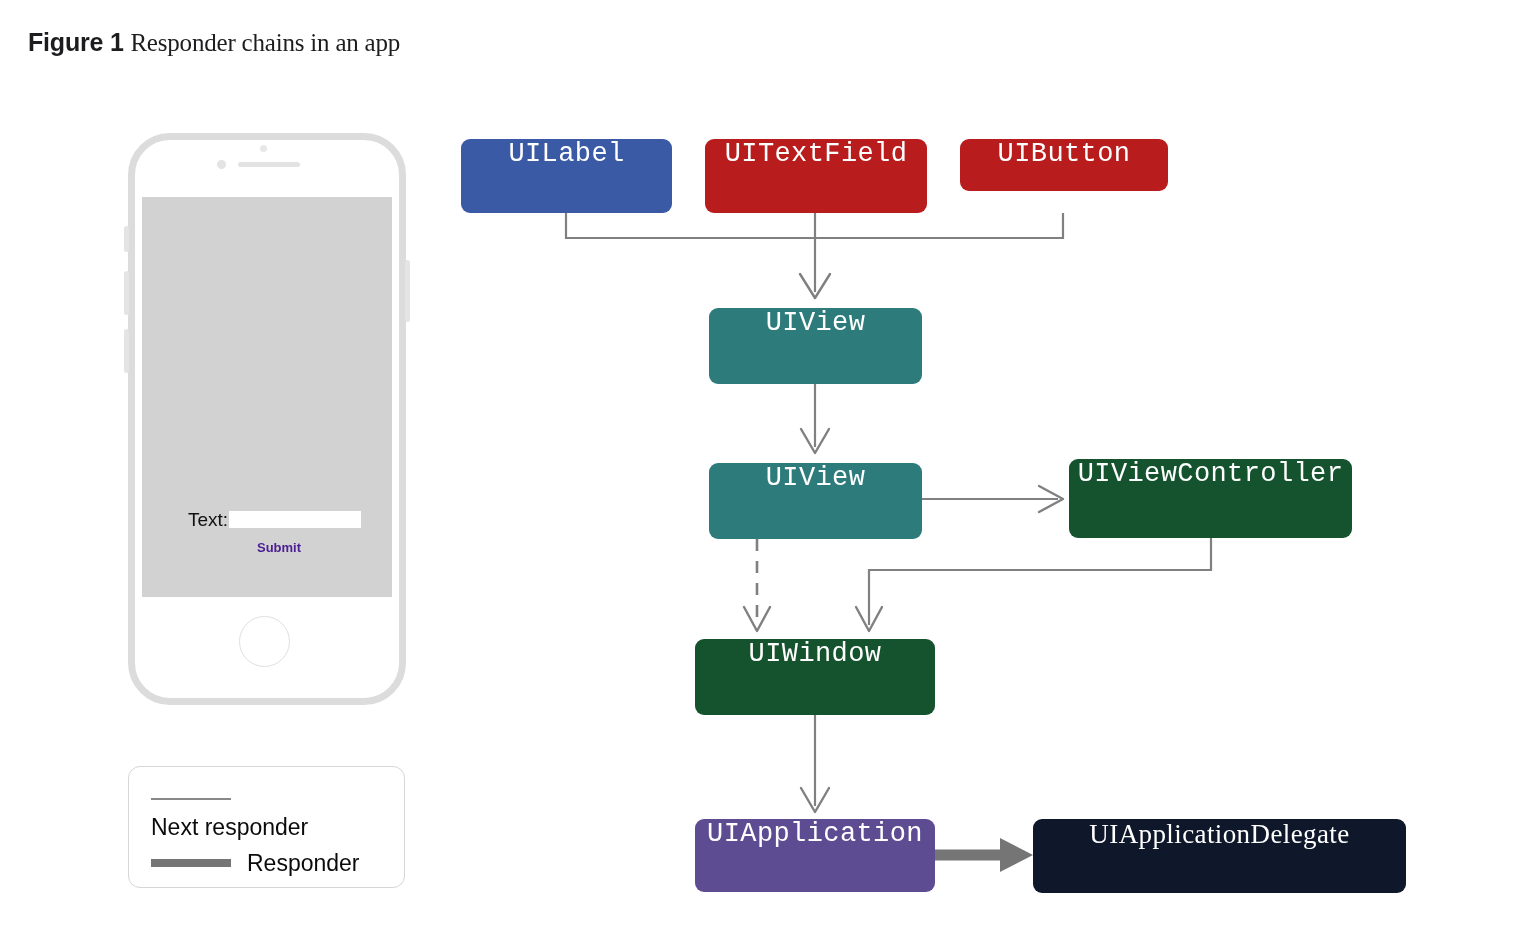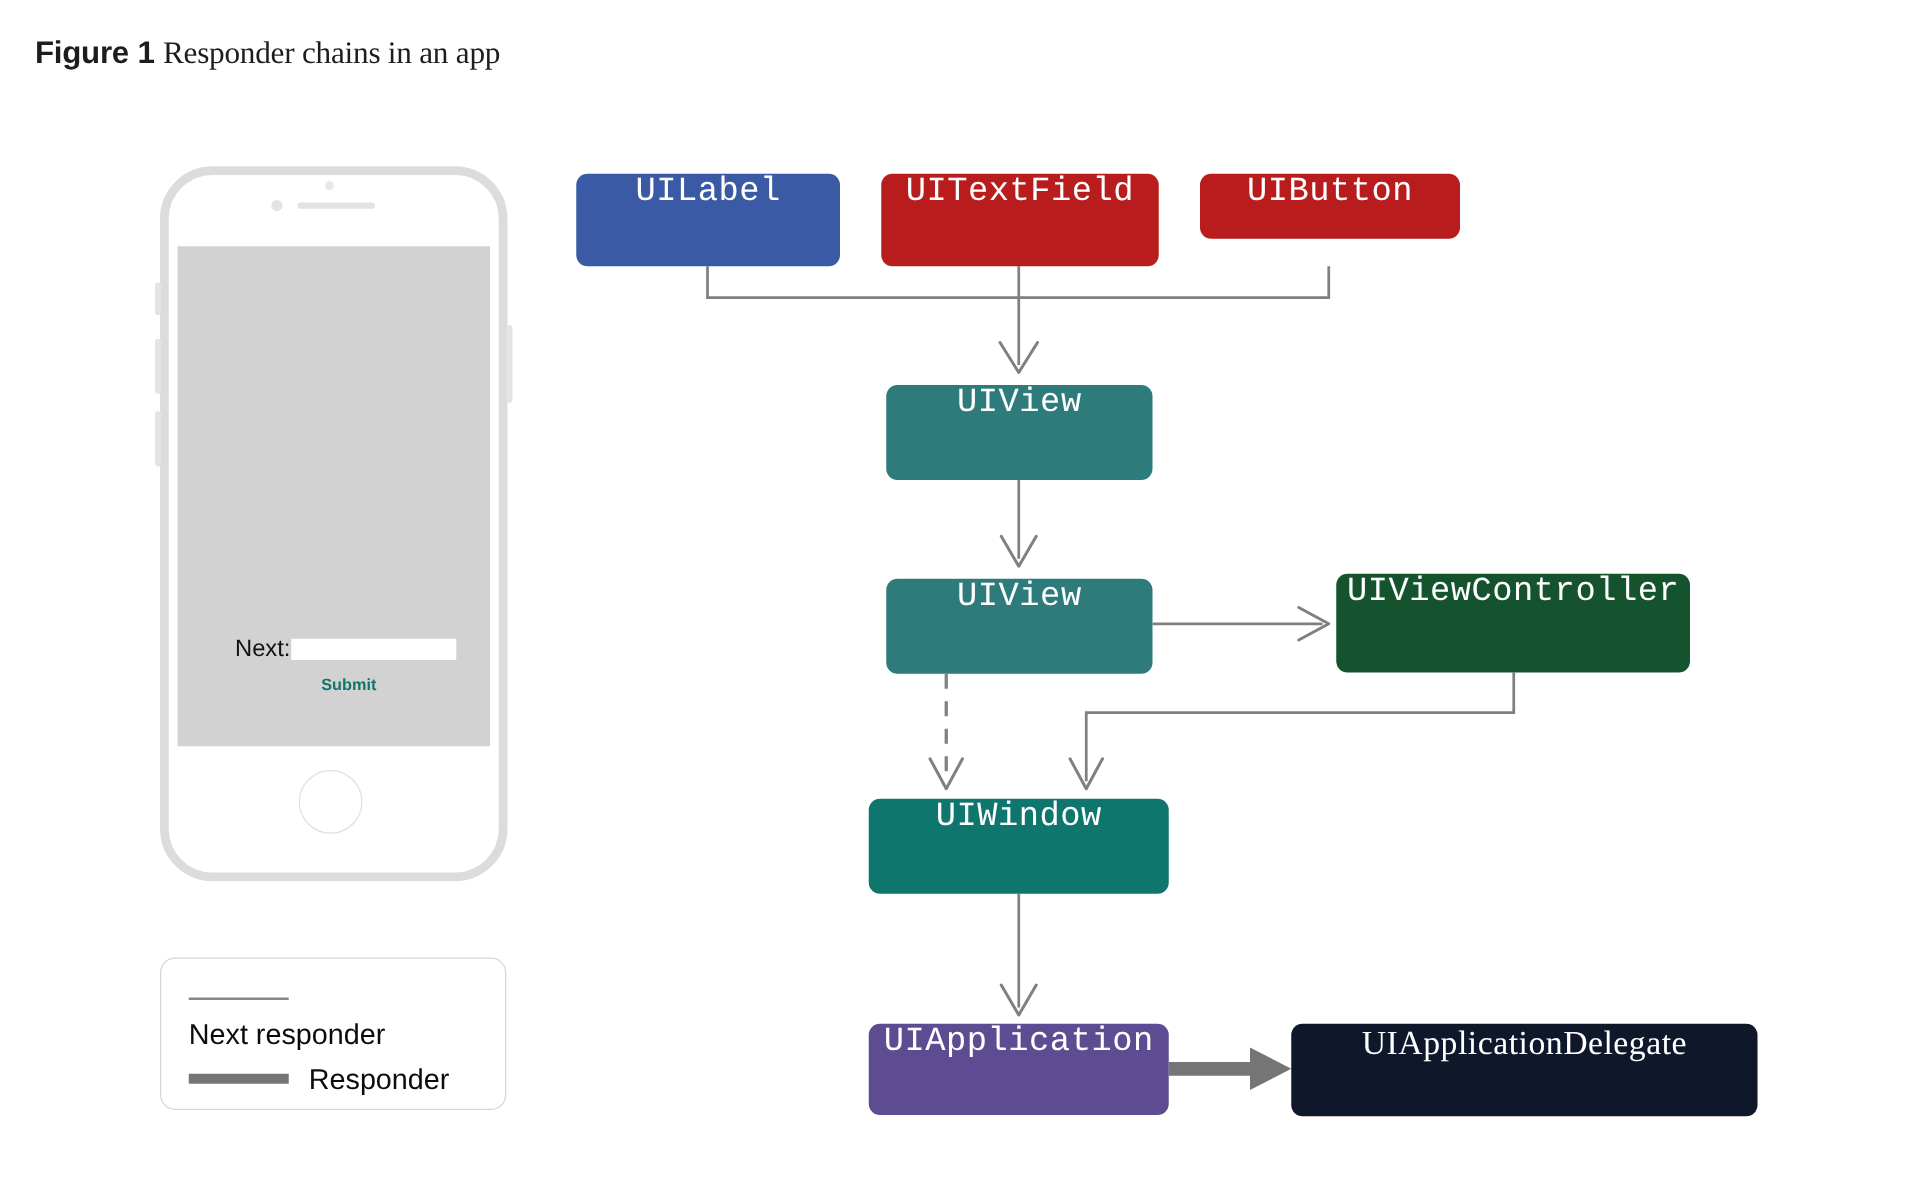--- a/index.html
+++ b/index.html
@@ -129,21 +129,21 @@
     background: #ffffff;
     border: none;
     margin-left: 1px;
   }
   #screen-submit-link {
     position: absolute;
     left: 115px;
     top: 343px;
     font-size: 13px;
     font-weight: 600;
-    color: #0f766e;
+    color: #4c1d95;
     white-space: nowrap;
   }
 
   
   #legend {
     position: absolute;
     left: 128px;
     top: 766px;
     width: 277px;
     height: 122px;
@@ -196,21 +196,21 @@
     white-space: nowrap;
     box-sizing: border-box;
   }
 
   #node-uilabel      { left: 461px; top: 139px; width: 211px; height: 74px; background: #3a5aa5; }
   #node-uitextfield  { left: 705px; top: 139px; width: 222px; height: 74px; background: #b91c1c; }
   #node-uibutton     { left: 960px; top: 139px; width: 208px; height: 52px; background: #b91c1c; }
   #node-uiview-1     { left: 709px; top: 308px; width: 213px; height: 76px; background: #2e7b7b; }
   #node-uiview-2     { left: 709px; top: 463px; width: 213px; height: 76px; background: #2e7b7b; }
   #node-uiviewcontroller { left: 1069px; top: 459px; width: 283px; height: 79px; background: #14532d; }
-  #node-uiwindow     { left: 695px; top: 639px; width: 240px; height: 76px; background: #0f766e; }
+  #node-uiwindow     { left: 695px; top: 639px; width: 240px; height: 76px; background: #14532d; }
   #node-uiapplication { left: 695px; top: 819px; width: 240px; height: 73px; background: #5e4c93; }
   #node-uiapplicationdelegate { left: 1033px; top: 819px; width: 373px; height: 74px; background: #0f172a; font-family: Liberation Serif, serif; }
 
   
   #connectors {
     position: absolute;
     left: 0;
     top: 0;
     width: 1528px;
     height: 942px;
@@ -232,21 +232,21 @@
   <div class="phone-side-btn" id="btn-vol-up"></div>
   <div class="phone-side-btn" id="btn-vol-down"></div>
   <div class="phone-side-btn" id="btn-power"></div>
 
   <div id="phone-sensor"></div>
   <div id="phone-camera"></div>
   <div id="phone-speaker"></div>
 
   <div id="phone-screen">
     <div id="screen-form-row">
-      <span id="screen-text-label">Next:</span>
+      <span id="screen-text-label">Text:</span>
       <input id="screen-text-input" type="text" placeholder="" style="">
     </div>
     <div id="screen-submit-link">Submit</div>
   </div>
 
   <div id="phone-home"></div>
 </div>
 
 <div id="legend">
   <div class="legend-row" id="legend-row-next">

